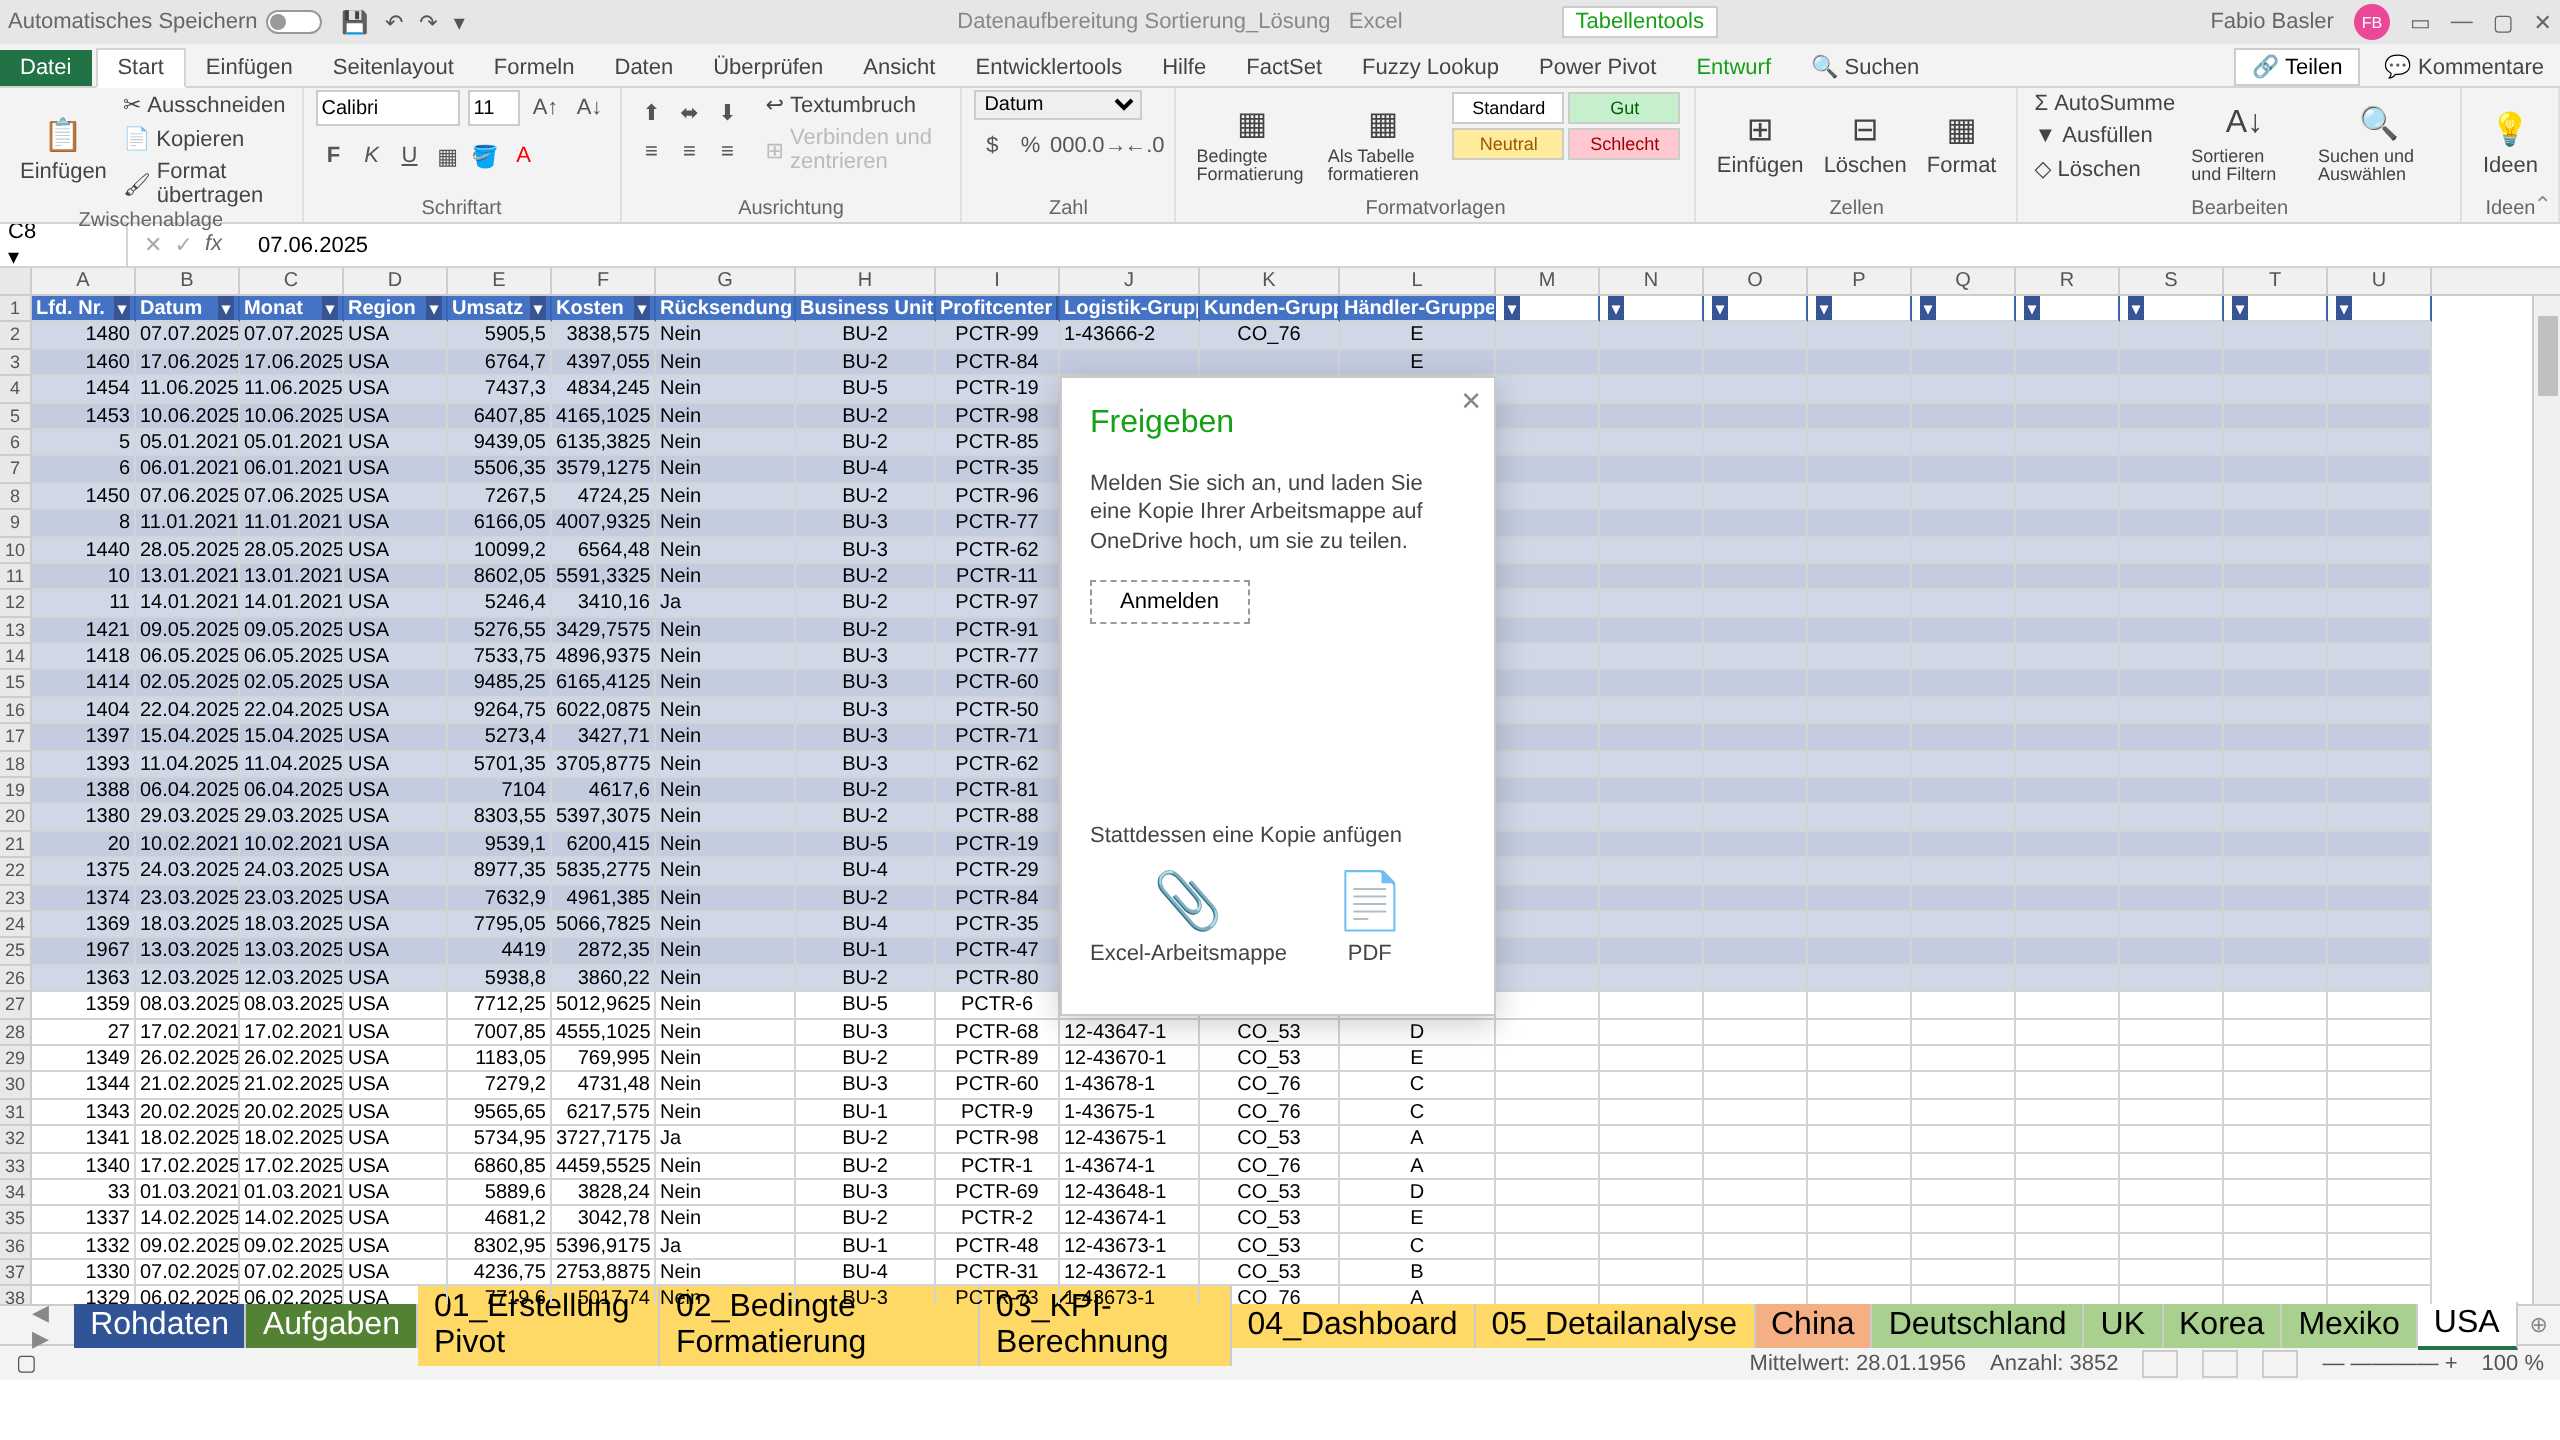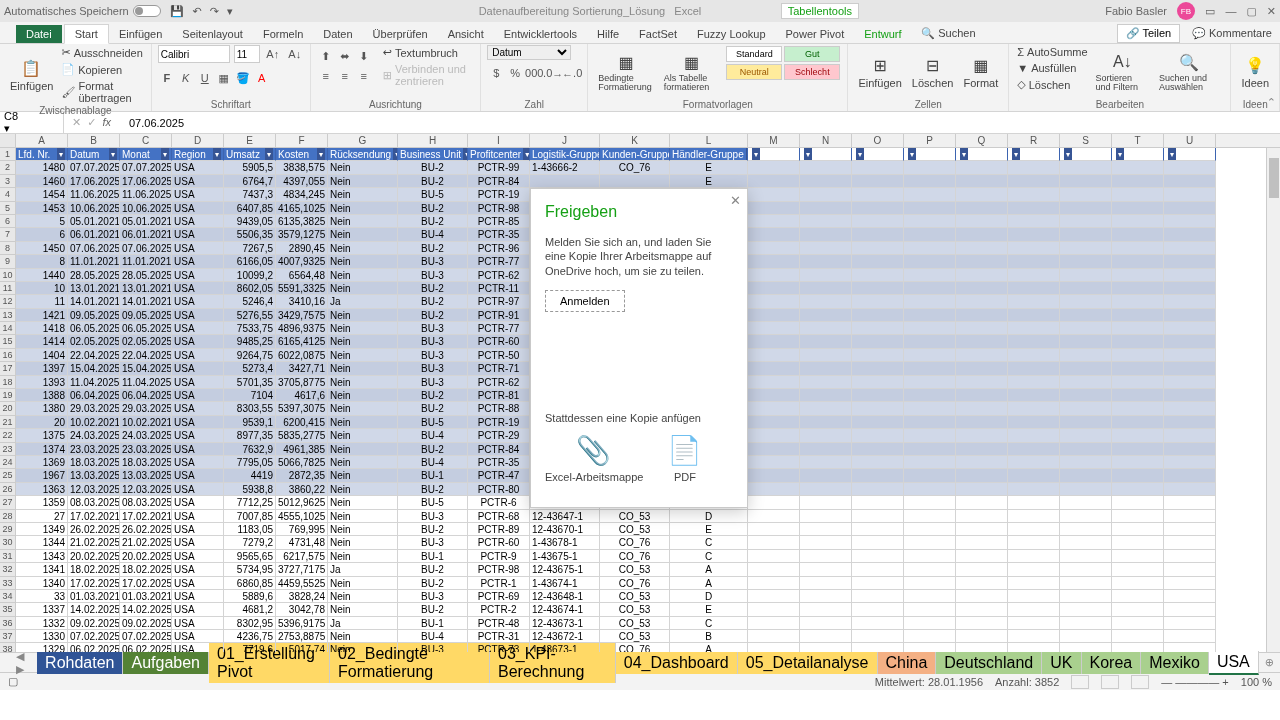--- a/index.html
+++ b/index.html
@@ -7,21 +7,21 @@
 .titlebar{height:22px;background:#e6e6e6;display:flex;align-items:center;padding:0 4px;font-size:10px;color:#666}
 .titlebar .autosave{display:flex;align-items:center;gap:4px}
 .titlebar .toggle{width:28px;height:12px;border:1px solid #999;border-radius:6px;background:#fff;position:relative}
 .titlebar .toggle::after{content:'';position:absolute;left:1px;top:1px;width:8px;height:8px;border-radius:50%;background:#999}
 .titlebar .qa{display:flex;gap:8px;margin-left:10px;color:#555}
 .titlebar .qa span{cursor:pointer}
 .titlebar .center{flex:1;text-align:center;color:#888}
 .titlebar .tabtools{background:#fff;padding:1px 6px;border:1px solid #ccc;color:#15a015}
 .titlebar .right{display:flex;align-items:center;gap:10px;color:#666}
 .titlebar .avatar{width:18px;height:18px;border-radius:50%;background:#ec4899;color:#fff;display:flex;align-items:center;justify-content:center;font-size:8px}
-.ribbon-tabs{height:22px;background:#f3f3f3;display:flex;align-items:end;padding-left:16px;border-bottom:1px solid #d4d4d4}
+.ribbon-tabs{height:22px;background:#f3f3f3;display:flex;align-items:end;padding-left:0;border-bottom:1px solid #d4d4d4}
 .ribbon-tabs .file{background:#217346;color:#fff;padding:3px 10px;margin-right:2px}
 .ribbon-tabs .tab{padding:3px 10px;color:#444;cursor:pointer}
 .ribbon-tabs .tab.active{background:#fff;border:1px solid #d4d4d4;border-bottom:1px solid #fff;margin-bottom:-1px}
 .ribbon-tabs .tab.contextual{color:#15a015}
 .ribbon-tabs .spacer{flex:1}
 .ribbon-tabs .share-btn{border:1px solid #ccc;padding:2px 8px;margin-right:4px;background:#fff}
 .ribbon-tabs .comments{padding:3px 8px;color:#444}
 .ribbon{height:68px;background:#f3f3f3;border-bottom:1px solid #d4d4d4;display:flex;position:relative}
 .rgroup{border-right:1px solid #e0e0e0;padding:1px 6px 0;display:flex;flex-direction:column;justify-content:space-between;height:100%}
 .rgroup .content{display:flex;gap:2px;flex:1}
@@ -47,21 +47,21 @@
 .fb-input{flex:1;padding:2px 6px;font-size:11px}
 .fx{font-style:italic;color:#666;margin-right:4px}
 .sheet{position:relative;height:518px;overflow:hidden}
 .colhdr{display:flex;height:14px;background:#f0f0f0;border-bottom:1px solid #ccc}
 .corner{width:16px;border-right:1px solid #ccc;background:#e8e8e8}
 .ch{border-right:1px solid #ccc;text-align:center;font-size:10px;color:#555;line-height:14px}
 .rows{display:flex;flex-direction:column}
 .row{display:flex;height:13.4px}
 .rh{width:16px;background:#e8e8e8;border-right:1px solid #ccc;border-bottom:1px solid #ccc;text-align:center;font-size:9px;color:#555;line-height:13px}
 .cell{border-right:1px solid #d4d4d4;border-bottom:1px solid #d4d4d4;font-size:10px;padding:0 2px;line-height:13px;overflow:hidden;white-space:nowrap}
-.hdr-row .cell{background:#4472c4;color:#fff;font-weight:normal;border-right:1px solid #3d64b0;display:flex;align-items:center;justify-content:space-between}
+.hdr-row .cell{background:#4472c4;color:#fff;font-weight:bold;border-right:1px solid #3d64b0;display:flex;align-items:center;justify-content:space-between}
 .hdr-row .cell::after{content:'▾';font-size:8px;background:#375595;padding:0 2px;margin-left:2px}
 .data-row.sel .cell{background:#d0d8e8}
 .data-row.sel2 .cell{background:#c4cde0}
 .cell.r{text-align:right}
 .cell.c{text-align:center}
 .w-a{width:52px}.w-b{width:52px}.w-c{width:52px}.w-d{width:52px}.w-e{width:52px}.w-f{width:52px}.w-g{width:70px}.w-h{width:70px}.w-i{width:62px}.w-j{width:70px}.w-k{width:70px}.w-l{width:78px}.w-m{width:52px}.w-n{width:52px}.w-o{width:52px}.w-p{width:52px}.w-q{width:52px}.w-r{width:52px}.w-s{width:52px}.w-t{width:52px}.w-u{width:52px}
 .share-panel{position:absolute;left:530px;top:188px;width:218px;height:320px;background:#fff;border:1px solid #c9c9c9;box-shadow:0 4px 16px rgba(0,0,0,0.2);padding:14px;z-index:100}
 .share-panel .close{position:absolute;right:6px;top:4px;color:#888;cursor:pointer;font-size:13px}
 .share-panel h2{font-size:16px;font-weight:normal;color:#15a015;margin-bottom:14px}
 .share-panel p{font-size:11px;color:#444;line-height:1.3;margin-bottom:12px}
@@ -483,21 +483,21 @@
         <div class="cell w-t"></div>
         <div class="cell w-u"></div>
       </div>
       <div class="row data-row sel">
         <div class="rh">8</div>
         <div class="cell w-a r">1450</div>
         <div class="cell w-b ">07.06.2025</div>
         <div class="cell w-c ">07.06.2025</div>
         <div class="cell w-d ">USA</div>
         <div class="cell w-e r">7267,5</div>
-        <div class="cell w-f r">2890,45</div>
+        <div class="cell w-f r">4724,25</div>
         <div class="cell w-g ">Nein</div>
         <div class="cell w-h c">BU-2</div>
         <div class="cell w-i c">PCTR-96</div>
         <div class="cell w-j "></div>
         <div class="cell w-k c"></div>
         <div class="cell w-l c"></div>
         <div class="cell w-m"></div>
         <div class="cell w-n"></div>
         <div class="cell w-o"></div>
         <div class="cell w-p"></div>

